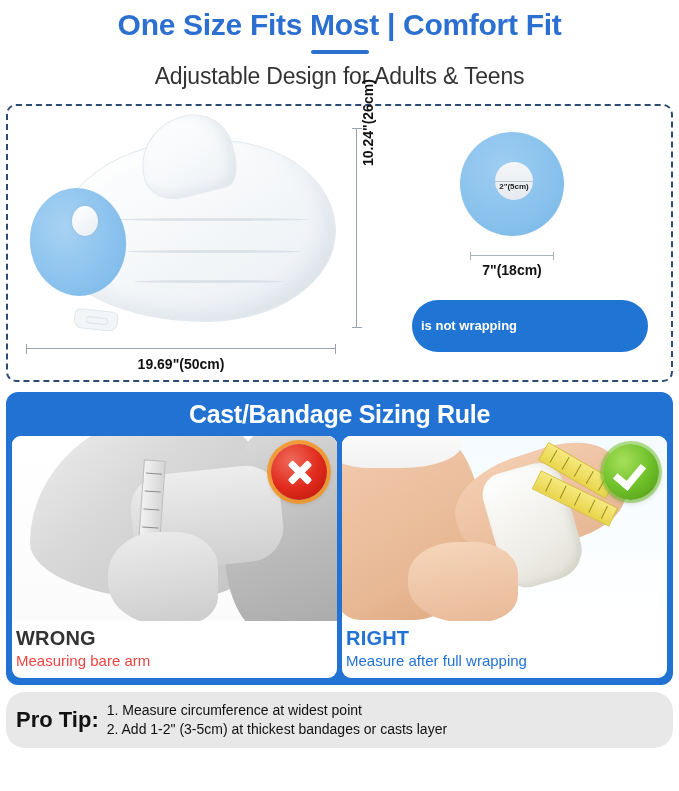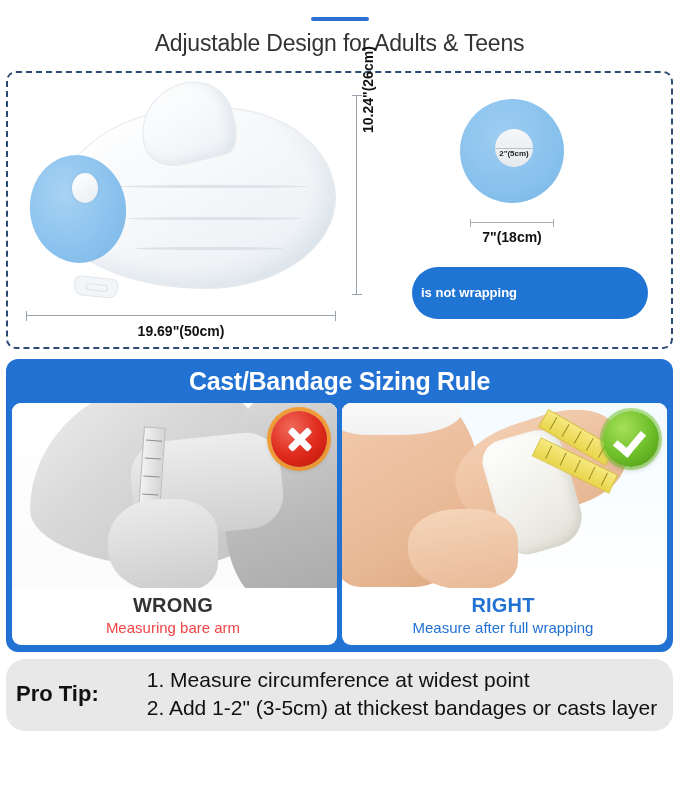--- a/index.html
+++ b/index.html
@@ -417,21 +417,21 @@
   .glyph-x::after  { transform: rotate(-45deg); }
   .glyph-ok::before {
     content: ""; position: absolute;
     left: 4px; top: 2px;
     width: 12px; height: 22px;
     border-right: 7px solid #fff;
     border-bottom: 7px solid #fff;
     transform: rotate(40deg);
   }
   .caption {
-    text-align: center;
+    text-align: left;
     padding: 6px 7px 9px 4px;
   }
   .caption-title {
     font-size: 20px; font-weight: bold;
     letter-spacing: .2px;
   }
   .caption-sub { font-size: 15px; margin-top: 2px; }
   .cap-wrong .caption-title { color: #333; }
   .cap-wrong .caption-sub   { color: #ef4444; }
   .cap-right .caption-title { color: #2272D4; }
@@ -446,27 +446,28 @@
     display: flex;
     align-items: center;
     box-sizing: border-box;
     min-height: 56px;
   }
   .protip-label {
     font-size: 22px; font-weight: bold; color: #111;
     white-space: nowrap;
     padding-right: 8px;
   }
-  .protip-lines { font-size: 21px; color: #111; line-height: 1.35; margin-left: 40px; }
+  .protip-lines { font-size: 14px; color: #111; line-height: 1.35; }
   .protip-lines div { white-space: nowrap; }
 </style>
 </head>
 <body>
 
 <div class="header">
+  <div class="main-title">One Size Fits Most | Comfort Fit</div>
   <div class="title-divider"></div>
   <div class="sub-title">Adjustable Design for Adults &amp; Teens</div>
 </div>
 
 <div class="spec-panel">
 
   <div class="product-wrap">
     <div class="cast-body"></div>
     <div class="cast-thumb"></div>
     <div class="cast-seam s1"></div>

